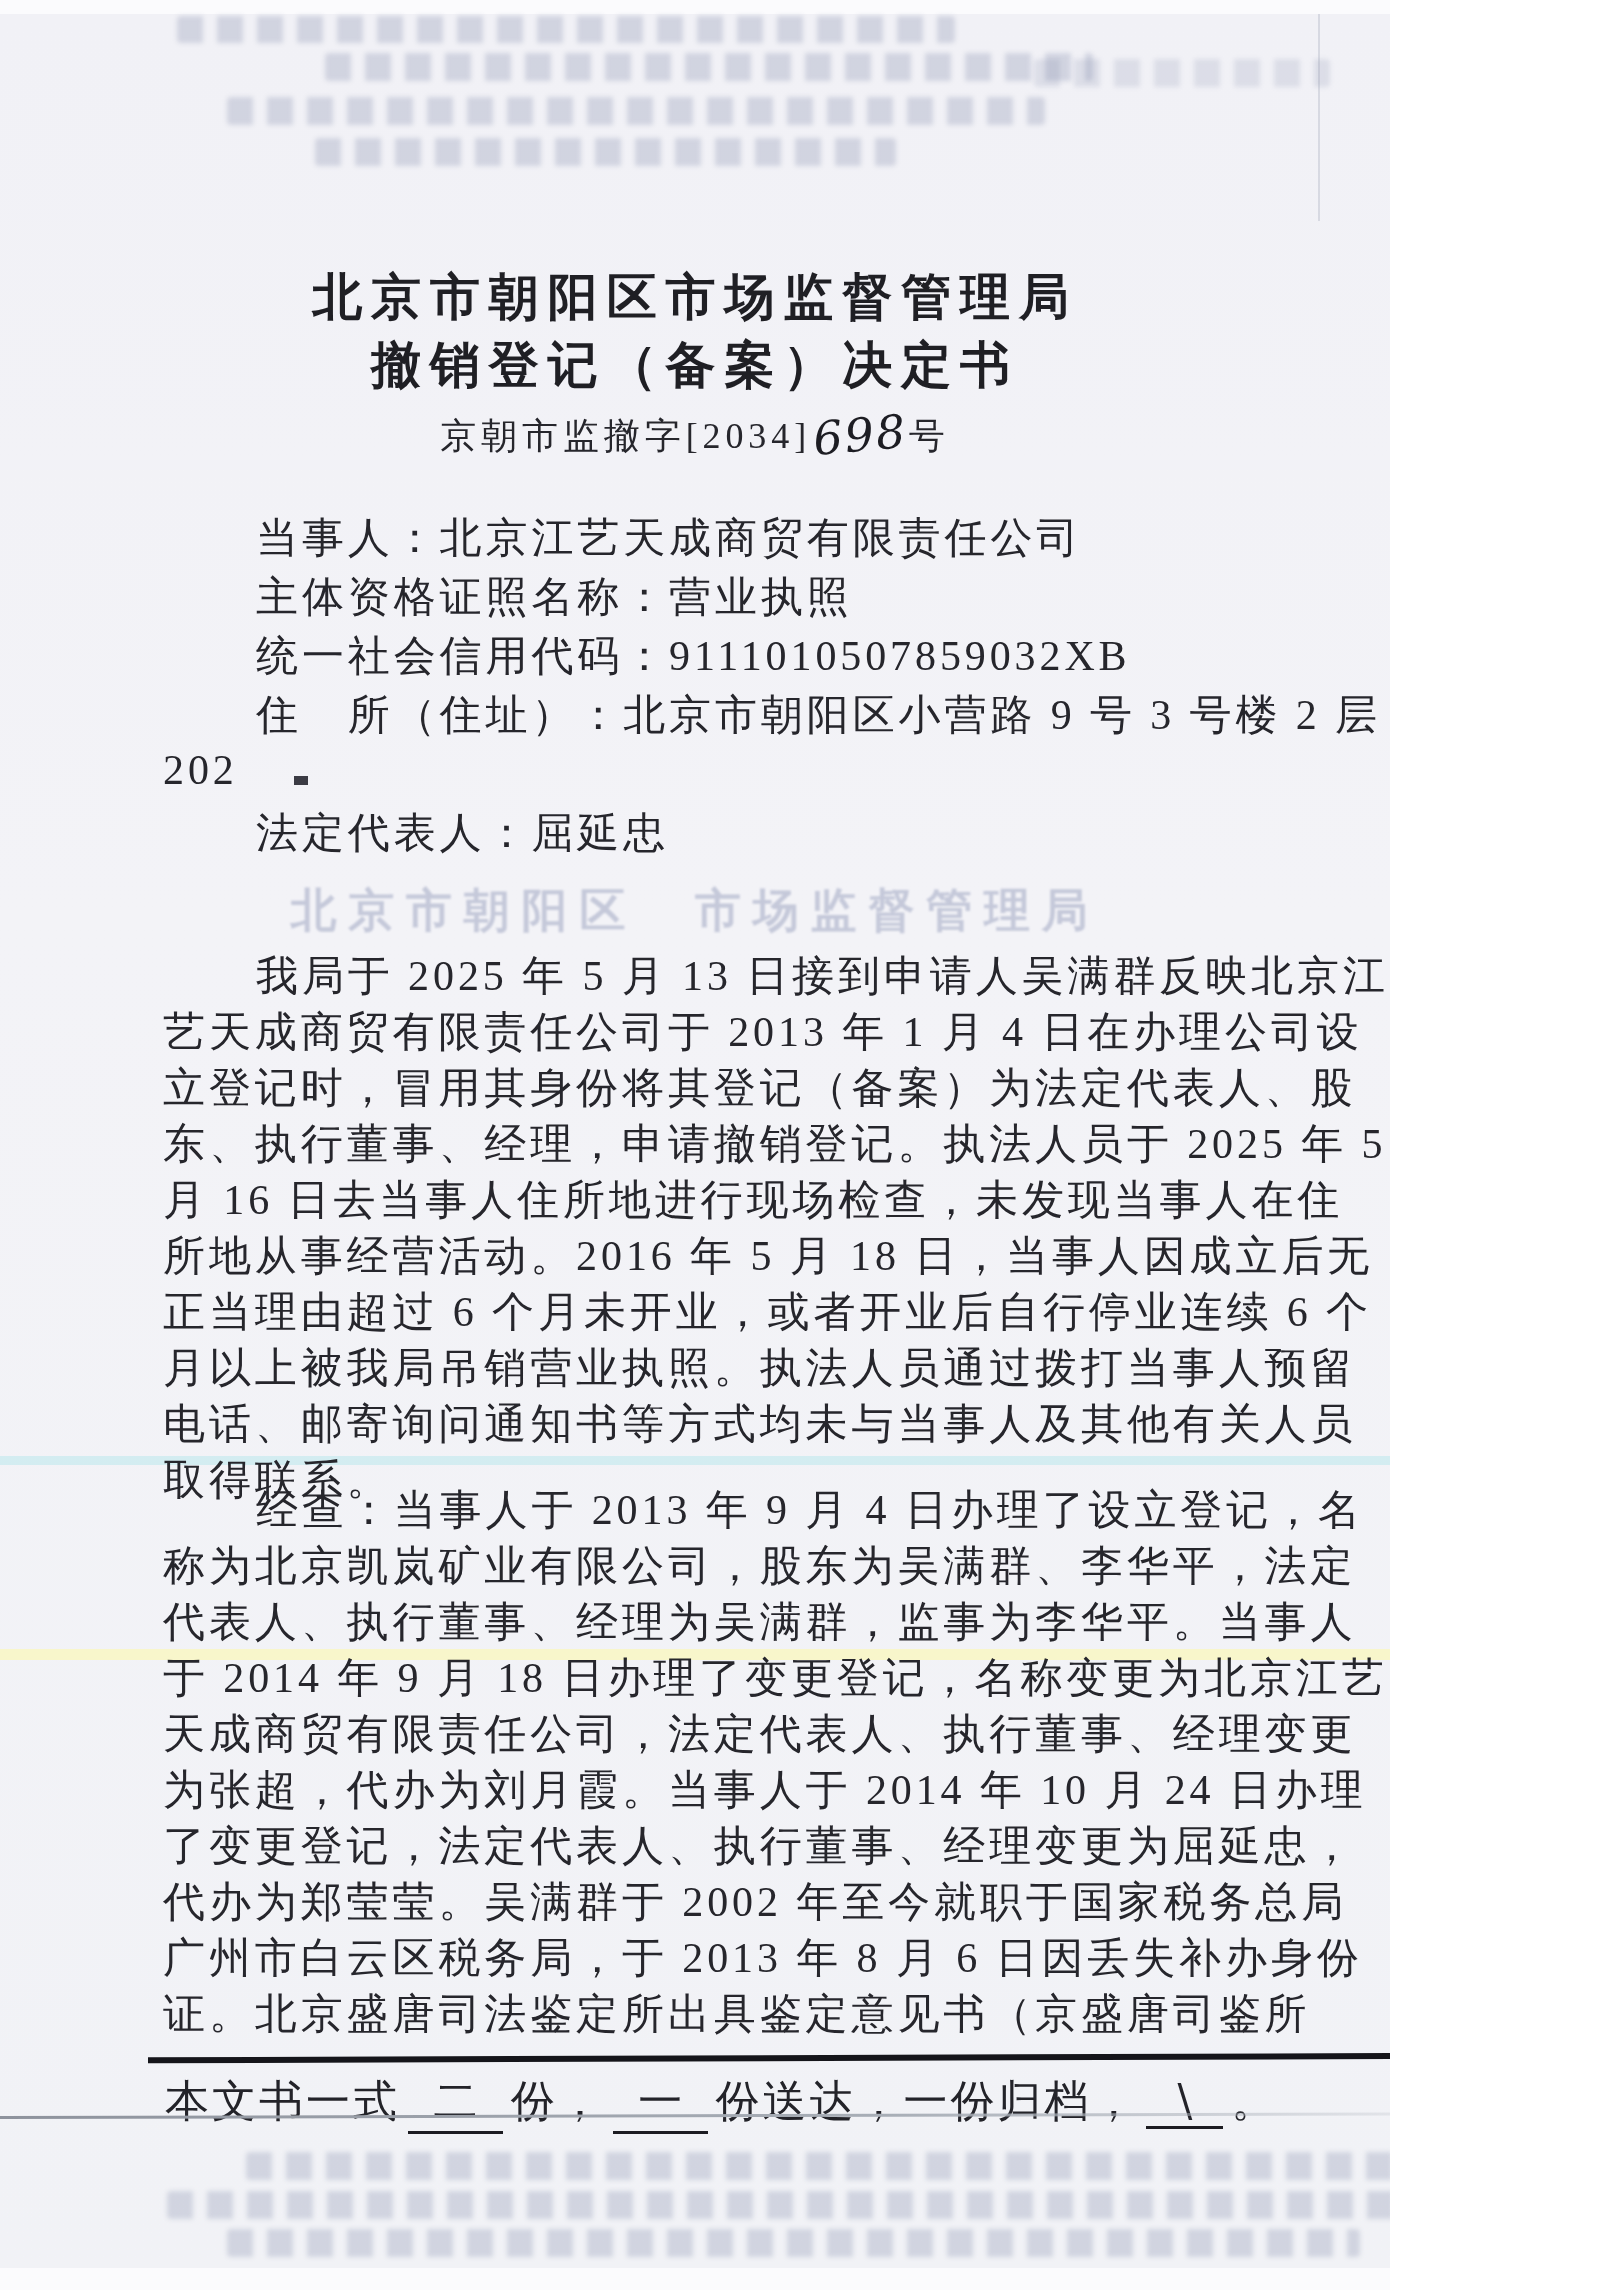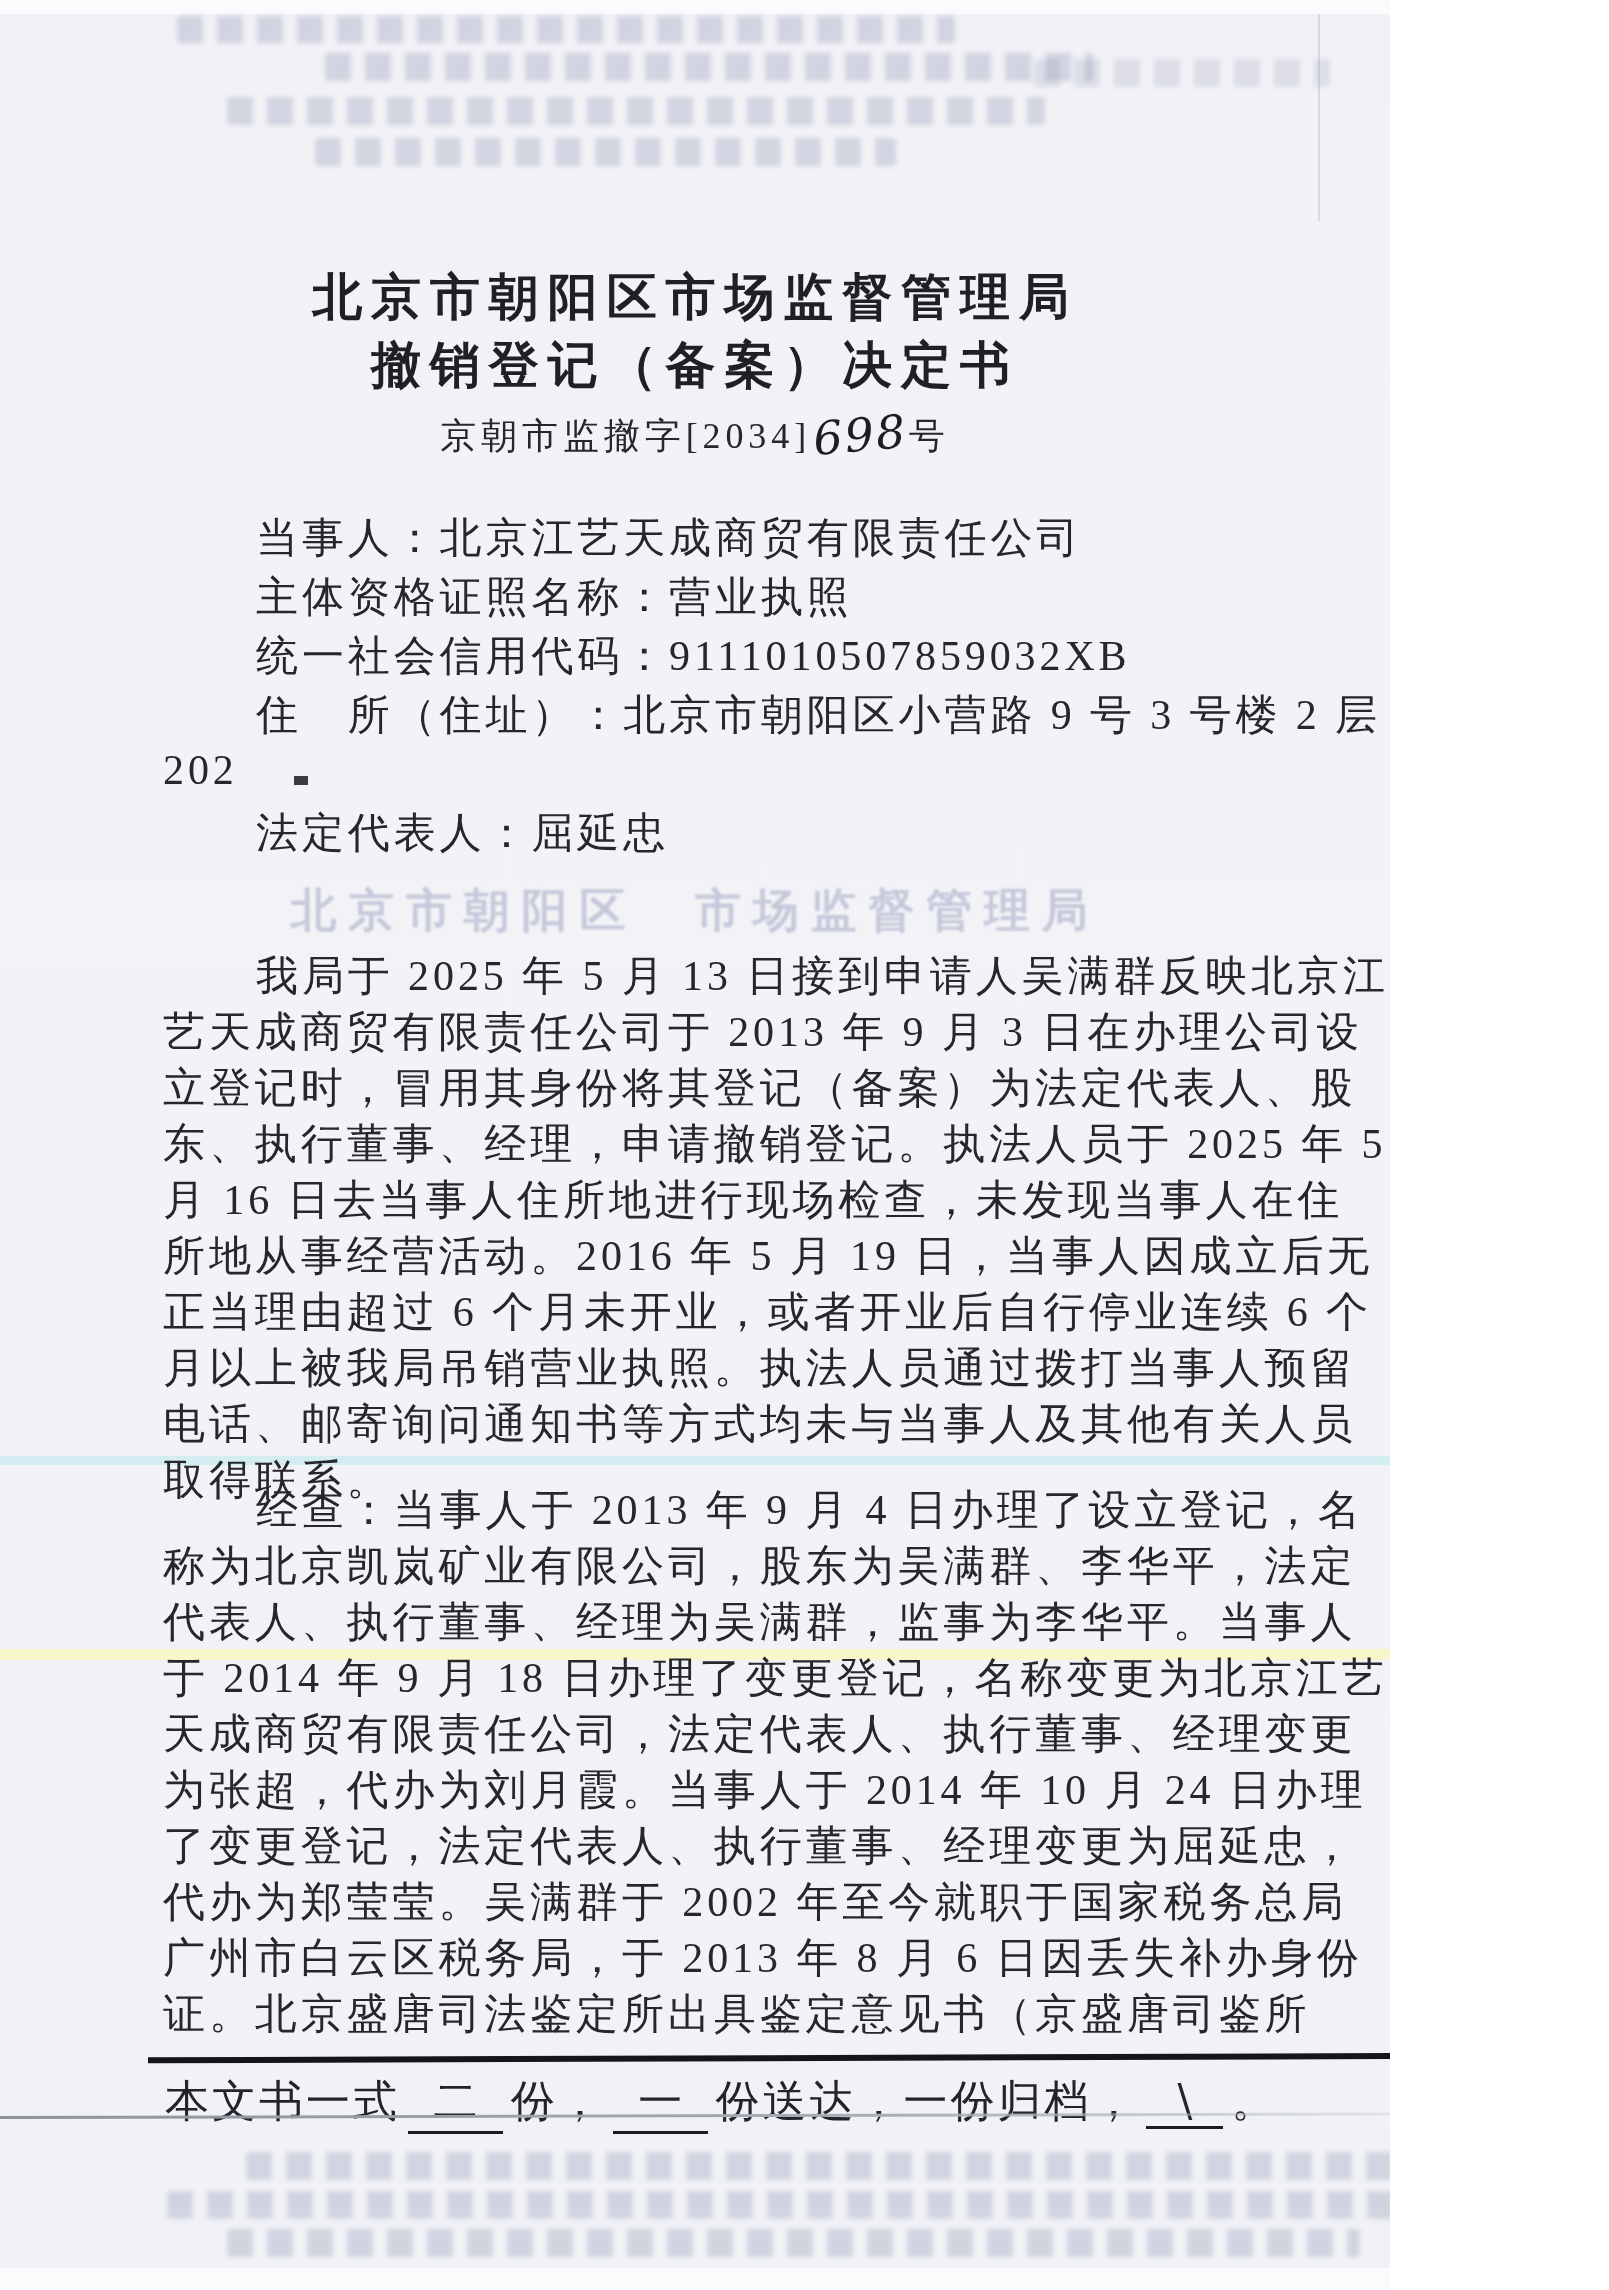--- a/index.html
+++ b/index.html
@@ -87,25 +87,25 @@
       <div class="tline indent">当事人：北京江艺天成商贸有限责任公司</div>
       <div class="tline indent">主体资格证照名称：营业执照</div>
       <div class="tline indent">统一社会信用代码：9111010507859032XB</div>
       <div class="tline indent">住　所（住址）：北京市朝阳区小营路 9 号 3 号楼 2 层</div>
       <div class="tline">202</div>
       <div class="tline indent">法定代表人：屈延忠</div>
     </div>
 
   <div class="block para1">
       <div class="tline indent">我局于 2025 年 5 月 13 日接到申请人吴满群反映北京江</div>
-      <div class="tline">艺天成商贸有限责任公司于 2013 年 9 月 3 日在办理公司设</div>
+      <div class="tline">艺天成商贸有限责任公司于 2013 年 1 月 4 日在办理公司设</div>
       <div class="tline">立登记时，冒用其身份将其登记（备案）为法定代表人、股</div>
       <div class="tline">东、执行董事、经理，申请撤销登记。执法人员于 2025 年 5</div>
       <div class="tline">月 16 日去当事人住所地进行现场检查，未发现当事人在住</div>
-      <div class="tline">所地从事经营活动。2016 年 5 月 19 日，当事人因成立后无</div>
+      <div class="tline">所地从事经营活动。2016 年 5 月 18 日，当事人因成立后无</div>
       <div class="tline">正当理由超过 6 个月未开业，或者开业后自行停业连续 6 个</div>
       <div class="tline">月以上被我局吊销营业执照。执法人员通过拨打当事人预留</div>
       <div class="tline">电话、邮寄询问通知书等方式均未与当事人及其他有关人员</div>
       <div class="tline">取得联系。</div>
     </div>
   <div class="block para2">
       <div class="tline indent">经查：当事人于 2013 年 9 月 4 日办理了设立登记，名</div>
       <div class="tline">称为北京凯岚矿业有限公司，股东为吴满群、李华平，法定</div>
       <div class="tline">代表人、执行董事、经理为吴满群，监事为李华平。当事人</div>
       <div class="tline">于 2014 年 9 月 18 日办理了变更登记，名称变更为北京江艺</div>

